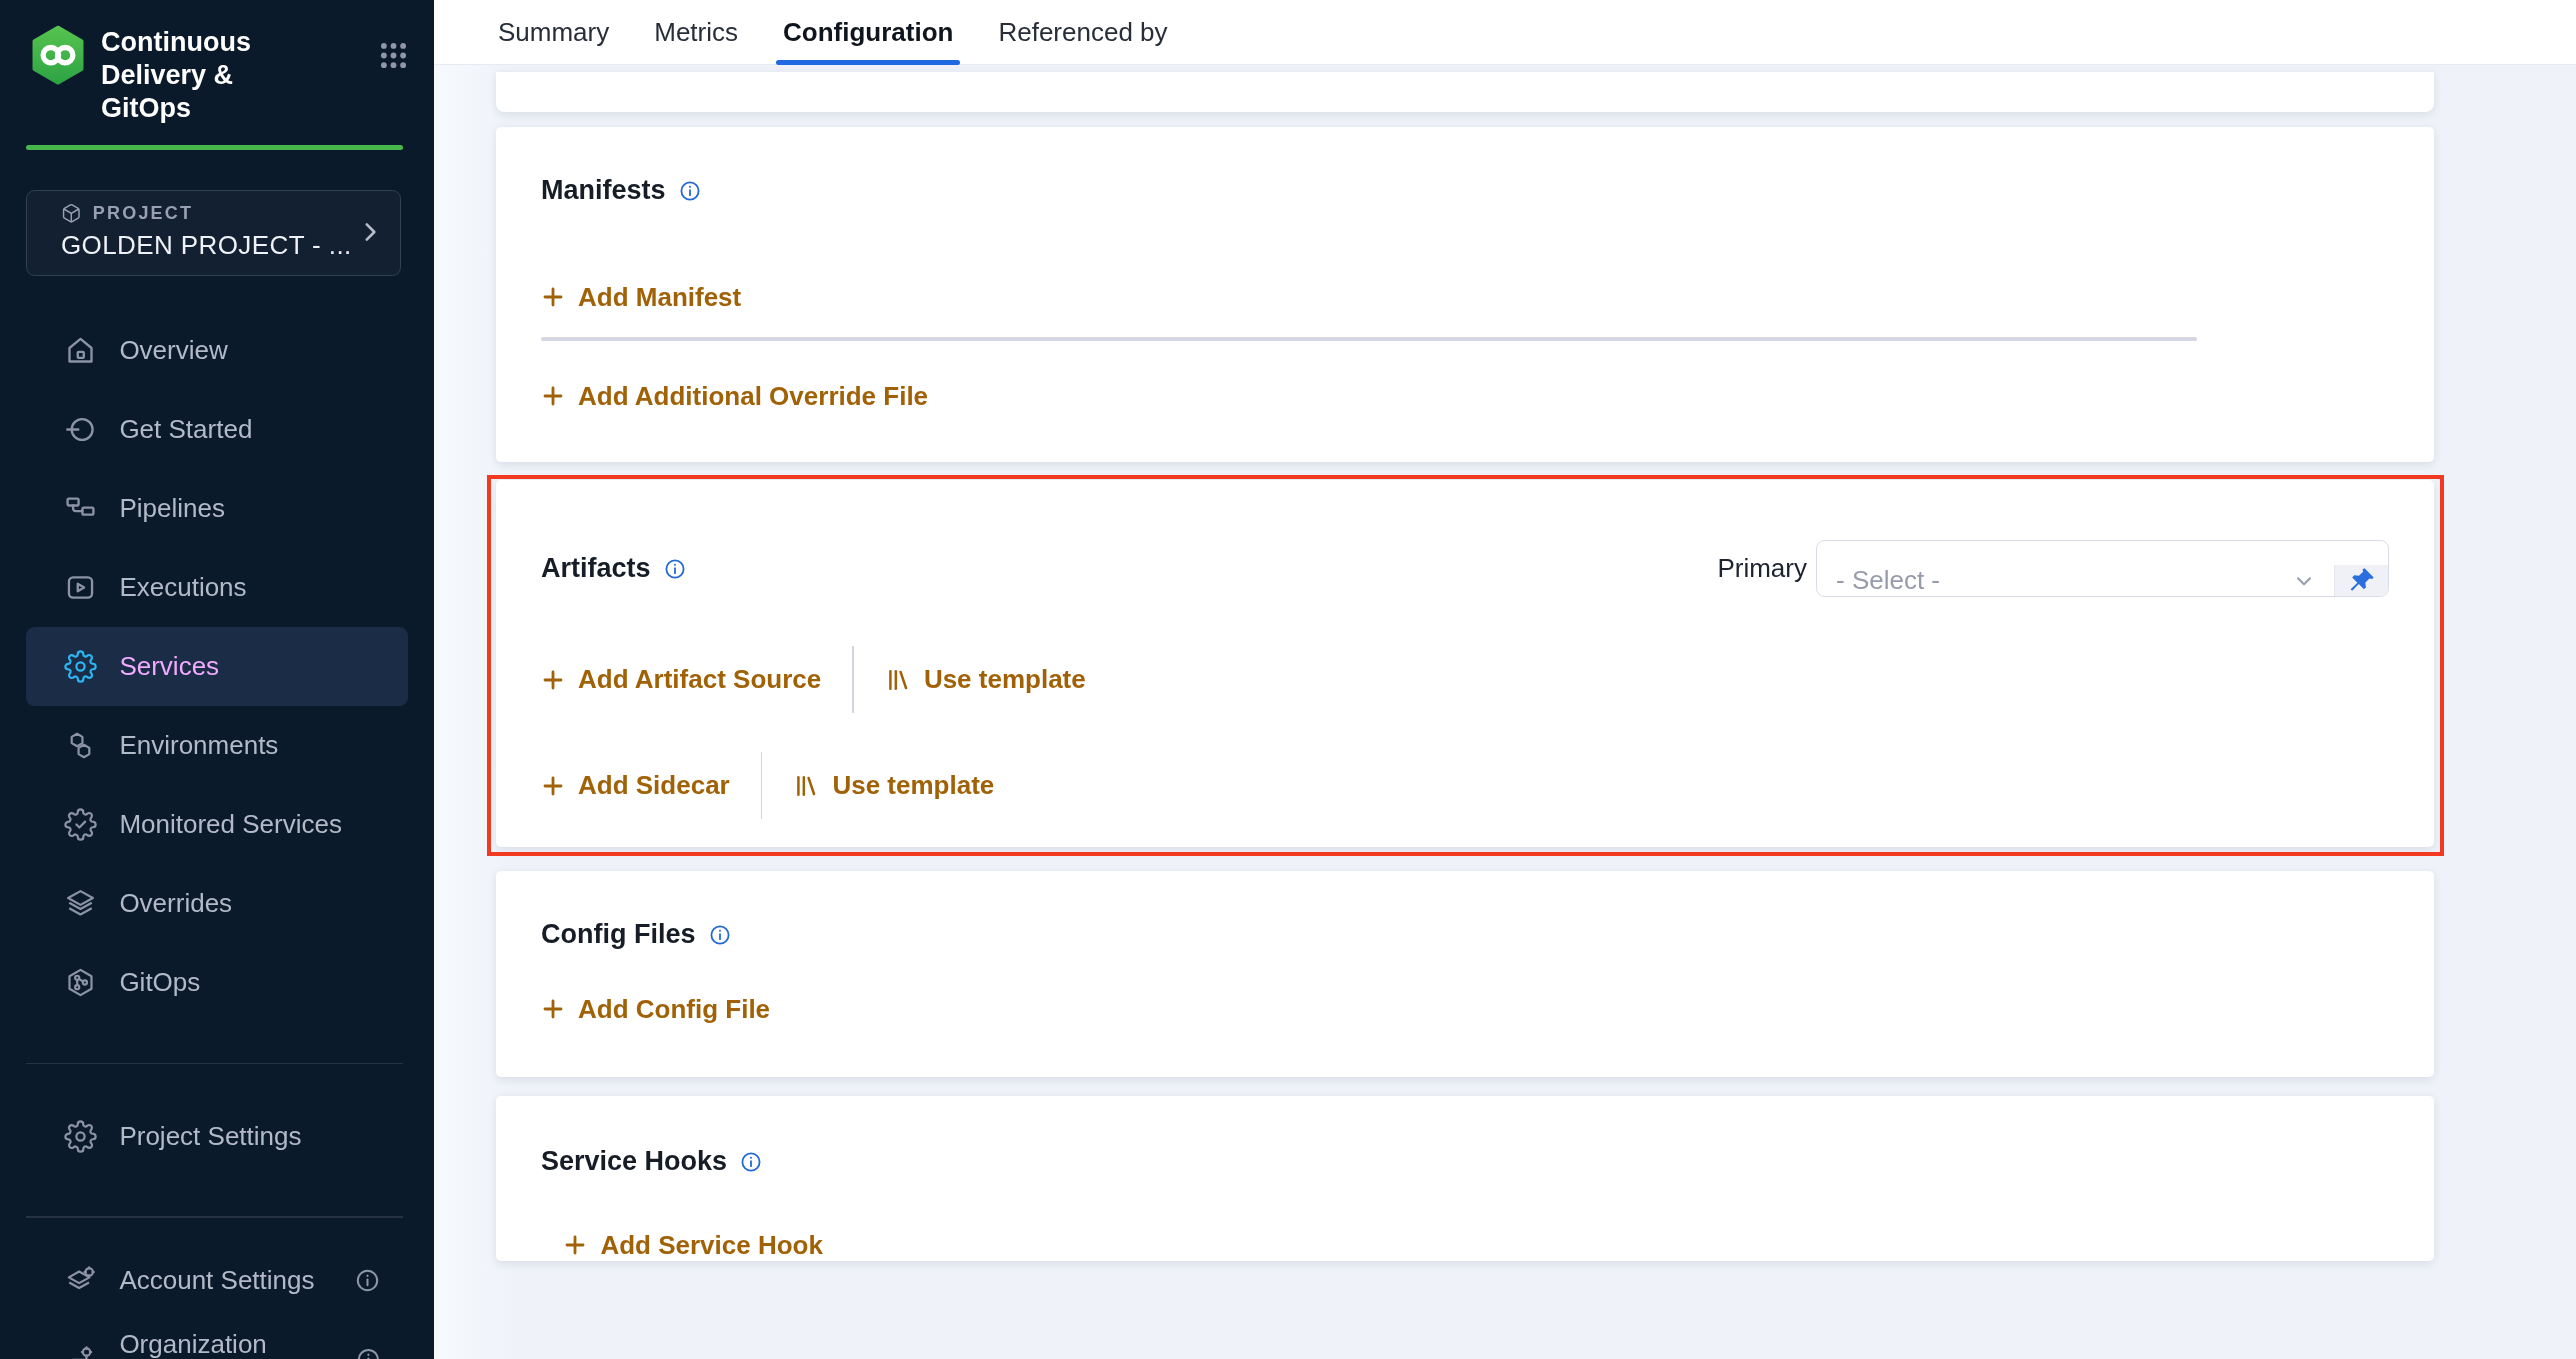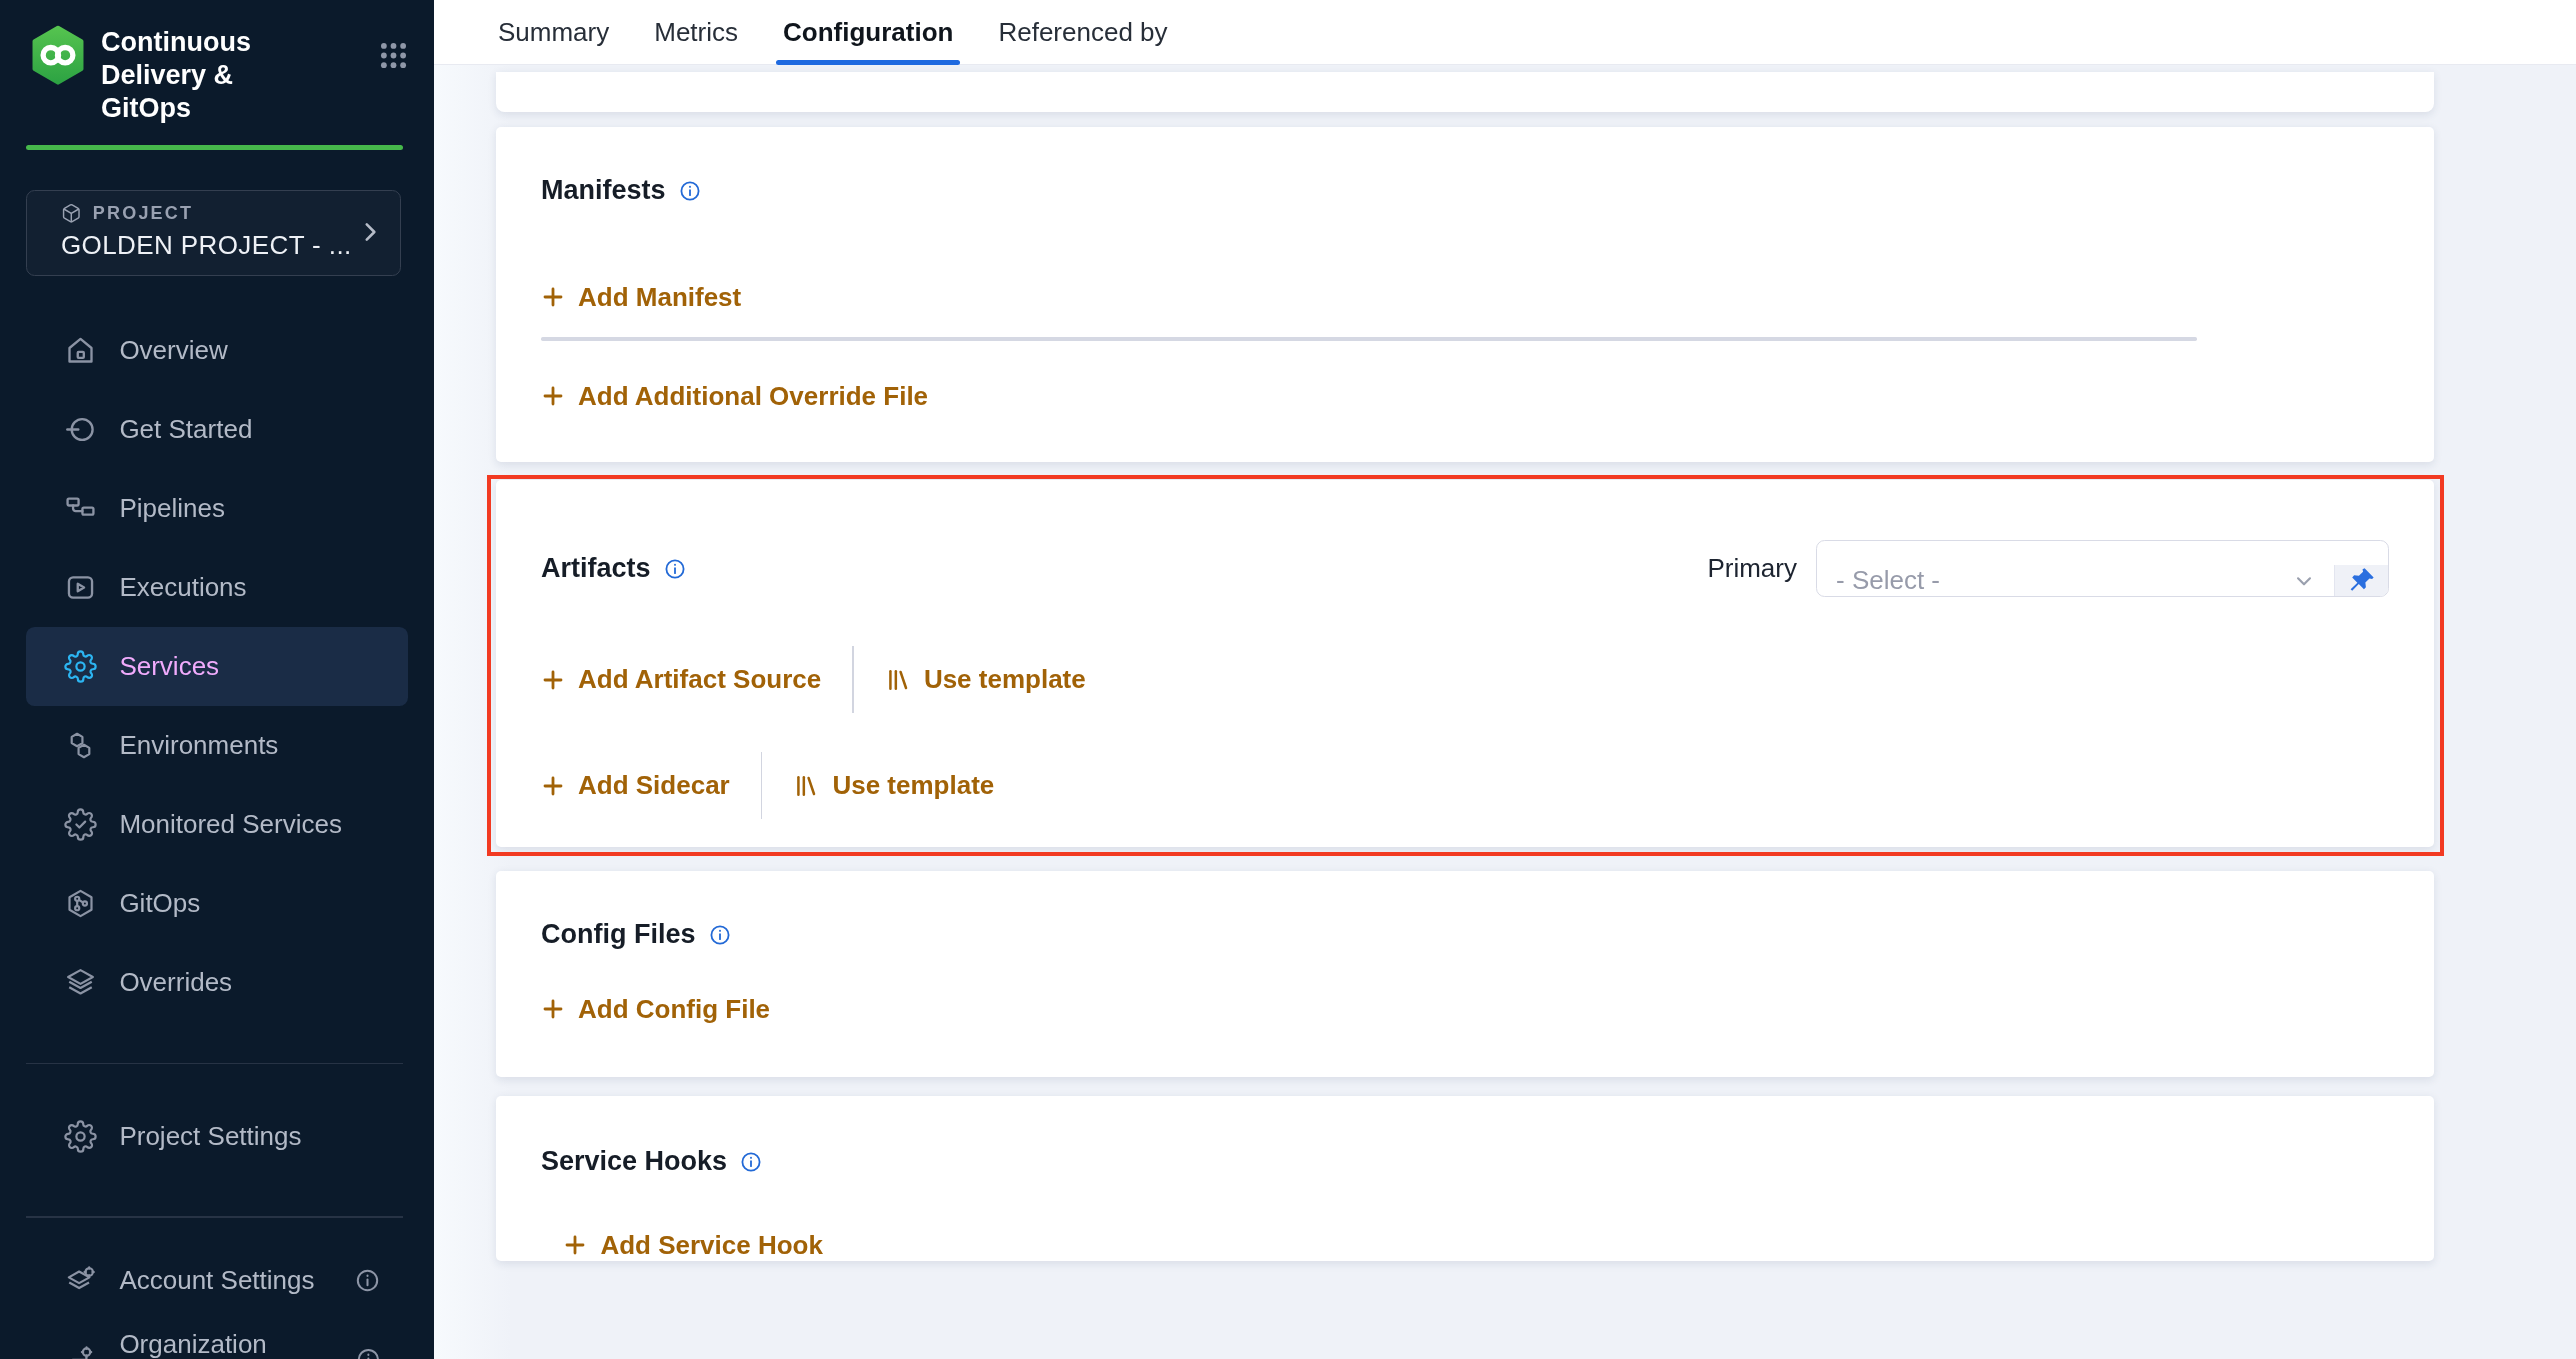--- a/index.html
+++ b/index.html
@@ -60,21 +60,21 @@
   .row-mt84{margin-top:72px;height:38px}
   .h-div{height:4.3px;background:#d5d8e3;margin-top:20.6px;width:1656px;border-radius:1.7px}
   .row-mt42{margin-top:36px;height:38px}
 
   .red-annotation{position:absolute;left:53px;top:410px;width:1957px;height:381px;border:4.3px solid #f23a22;
     box-sizing:border-box;pointer-events:none;z-index:5}
 
   .card-artifacts{margin-top:18px;height:367px;padding:60px 45px 0}
   .head-split{display:flex;align-items:center;justify-content:space-between;height:57px}
   .primary{display:flex;align-items:center}
-  .primary-label{font-size:26px;color:#1d2430;margin-right:19px}
+  .primary-label{font-size:26px;color:#1d2430;margin-right:9px}
   .select-group{display:flex;align-items:flex-end;width:573px;height:57px;border:1.7px solid #d9dbe6;border-radius:8.6px;
     background:#fff;box-sizing:border-box;overflow:hidden}
   .select-box{flex:1;display:flex;align-items:center;padding:0 17px 0 19px;color:#979baa;font-size:26px;cursor:pointer}
   .select-chevron{margin-left:auto;color:#9aa0ae;width:26px;height:26px}
   .pin-seg{width:53px;background:#eff1f7;border-left:1.7px solid #e3e5ef;display:flex;align-items:center;justify-content:center;
     color:#2b6fdf;cursor:pointer}
   .pin-seg svg{width:31px;height:31px}
   .row-a1{margin-top:49px}
   .row-a2{margin-top:39px}
 
@@ -290,29 +290,29 @@
       <span>Environments</span>
     </div>
     <div class="nav-item">
       <svg class="nicon" viewBox="0 0 38 38" width="33" height="33">
           <use href="#i-gear-check" width="38" height="38"></use>
         </svg>
       <span>Monitored Services</span>
     </div>
     <div class="nav-item">
       <svg class="nicon" viewBox="0 0 38 38" width="33" height="33">
+          <use href="#i-layers" width="38" height="38"></use>
+        </svg>
+      <span>Overrides</span>
+    </div>
+    <div class="nav-item">
+      <svg class="nicon" viewBox="0 0 38 38" width="33" height="33">
           <use href="#i-gitops" width="38" height="38"></use>
         </svg>
       <span>GitOps</span>
-    </div>
-    <div class="nav-item">
-      <svg class="nicon" viewBox="0 0 38 38" width="33" height="33">
-          <use href="#i-layers" width="38" height="38"></use>
-        </svg>
-      <span>Overrides</span>
     </div>
   </nav>
 
   <div class="side-div"></div>
 
   <div class="nav-item mt38">
     <svg class="nicon" viewBox="0 0 38 38" width="33" height="33">
         <use href="#i-gear" width="38" height="38"></use>
       </svg>
     <span>Project Settings</span>

